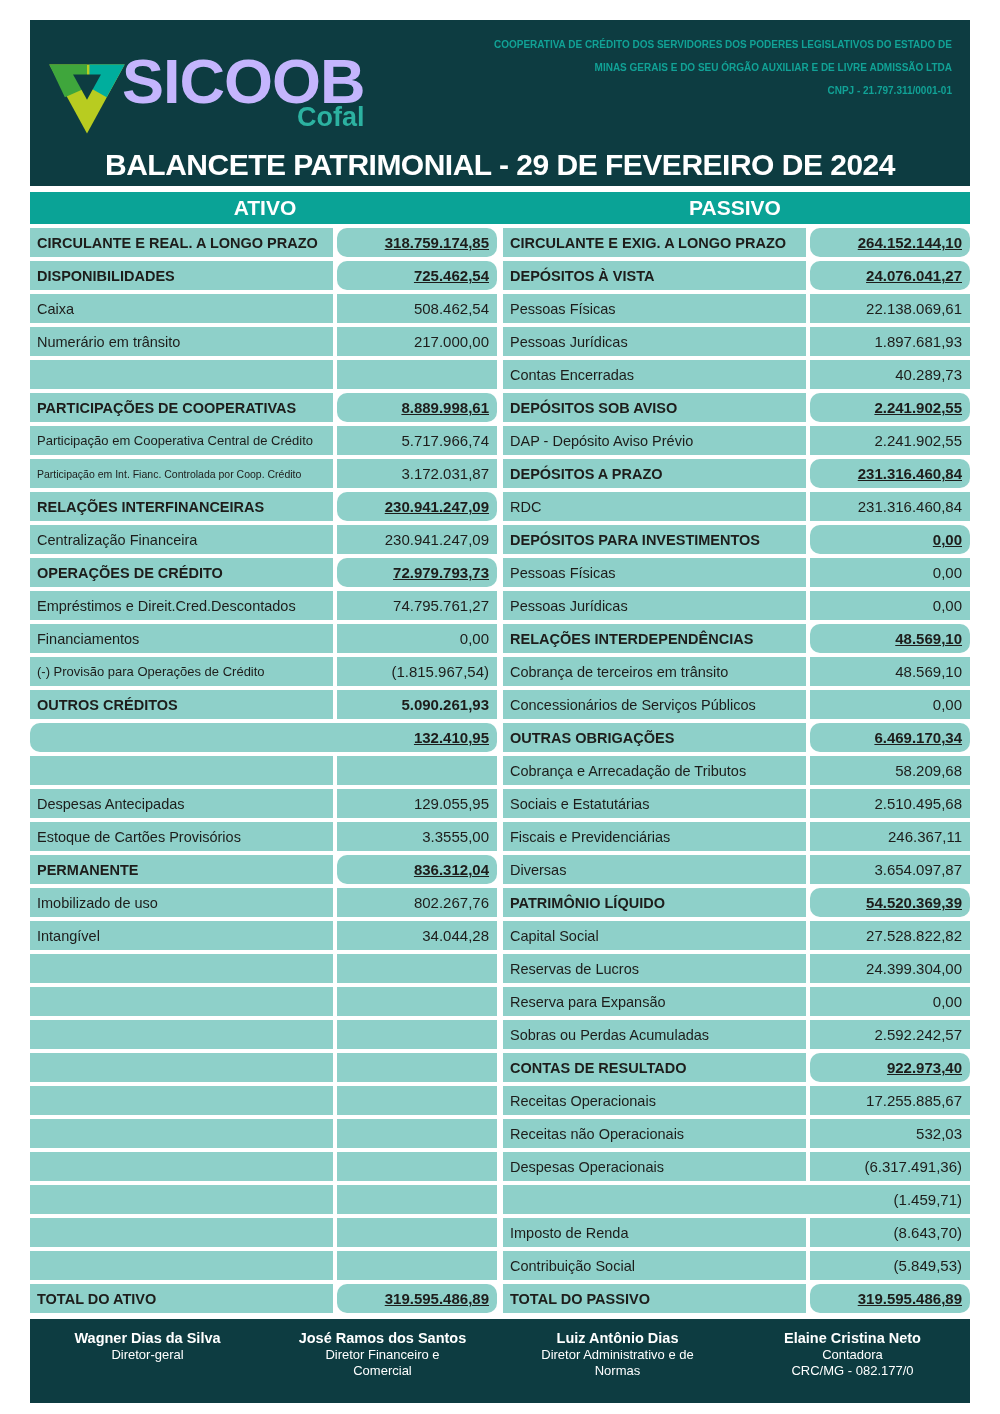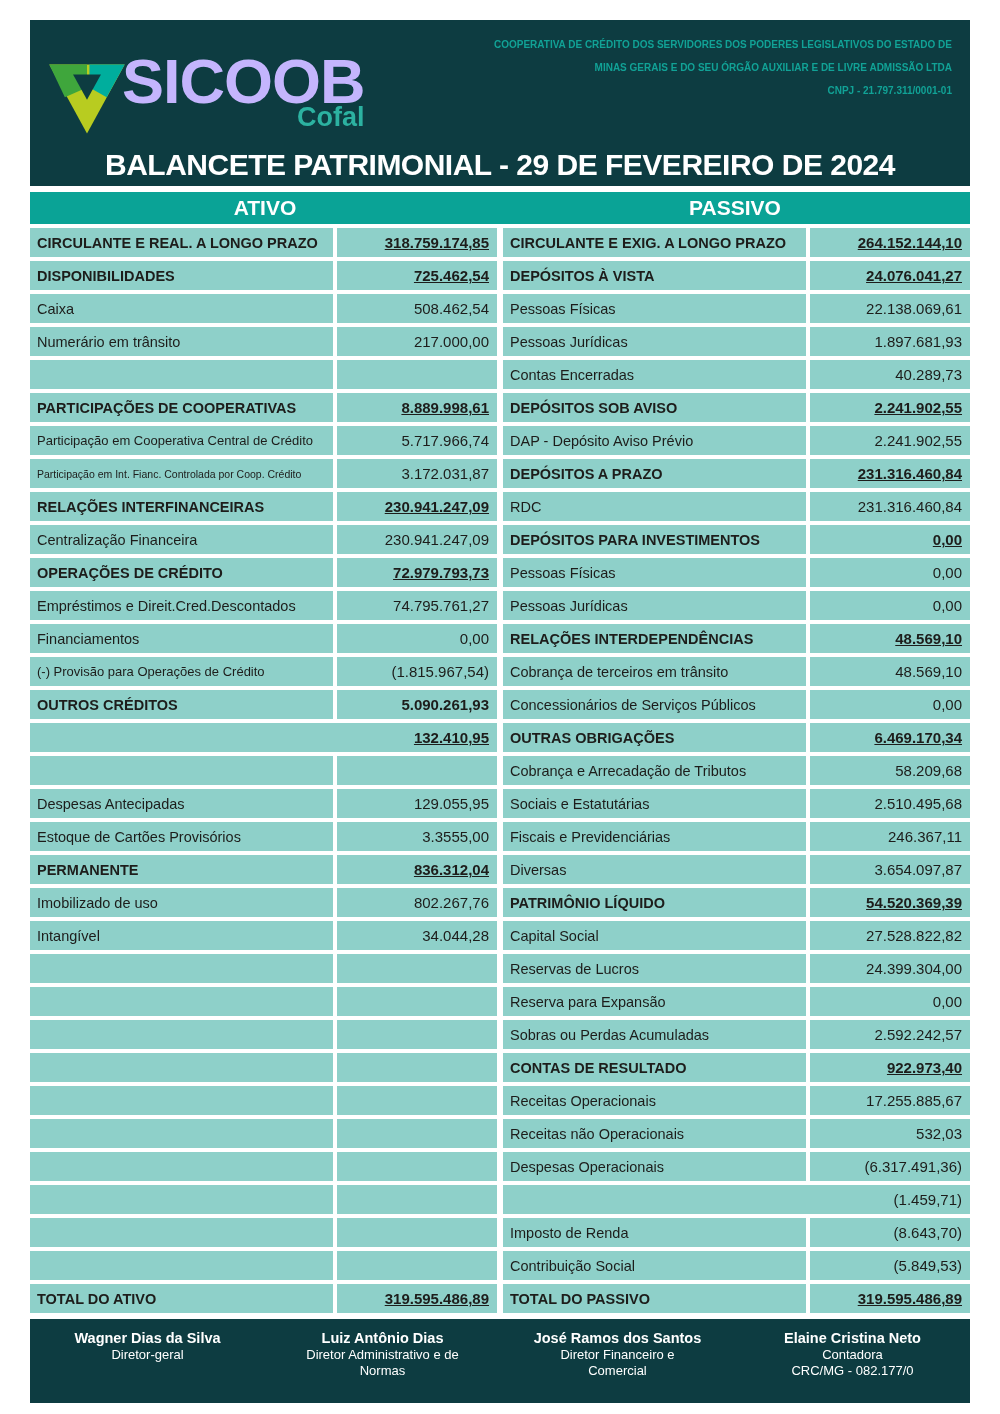--- a/index.html
+++ b/index.html
@@ -54,21 +54,21 @@
     font-size:14.5px; white-space:nowrap; overflow:hidden;
   }
   .value-cell {
     flex:1; padding-right:8px;
     display:flex; align-items:center; justify-content:flex-end;
     font-size:15px; white-space:nowrap;
   }
   .row.cat .label-cell, .row.cat .value-cell,
   .row.catnou .label-cell, .row.catnou .value-cell,
   .row.total .label-cell, .row.total .value-cell { font-weight:700; }
-  .row.cat .value-cell, .row.total .value-cell { text-decoration:underline; }
+  .row.cat .value-cell, .row.total .value-cell { text-decoration:underline;border-radius:10px; }
   .row.item-sm .label-cell { font-size:13px; }
   .row.item-xs .label-cell { font-size:10.5px; }
 
   
   .footer {
     margin-top:6px; height:84px; background:#0d3c41;
     display:flex; box-sizing:border-box; padding-top:11px;
     color:#ffffff; text-align:center;
   }
   .sig { flex:1; padding:0 8px; }
@@ -374,28 +374,28 @@
         </div>
       </div>
   </div>
 
   <div class="footer" id="signatures">
       <div class="sig">
         <div class="sig-name">Wagner Dias da Silva</div>
         <div class="sig-role-line">Diretor-geral</div>
       </div>
       <div class="sig">
+        <div class="sig-name">José Ramos dos Santos</div>
+        <div class="sig-role-line">Diretor Financeiro  e</div>
+        <div class="sig-role-line">Comercial</div>
+      </div>
+      <div class="sig">
         <div class="sig-name">Luiz Antônio Dias</div>
         <div class="sig-role-line">Diretor Administrativo e de</div>
         <div class="sig-role-line">Normas</div>
-      </div>
-      <div class="sig">
-        <div class="sig-name">José Ramos dos Santos</div>
-        <div class="sig-role-line">Diretor Financeiro  e</div>
-        <div class="sig-role-line">Comercial</div>
       </div>
       <div class="sig">
         <div class="sig-name">Elaine Cristina Neto</div>
         <div class="sig-role-line">Contadora</div>
         <div class="sig-role-line">CRC/MG - 082.177/0</div>
       </div>
     </div>
 
 </div>
 

